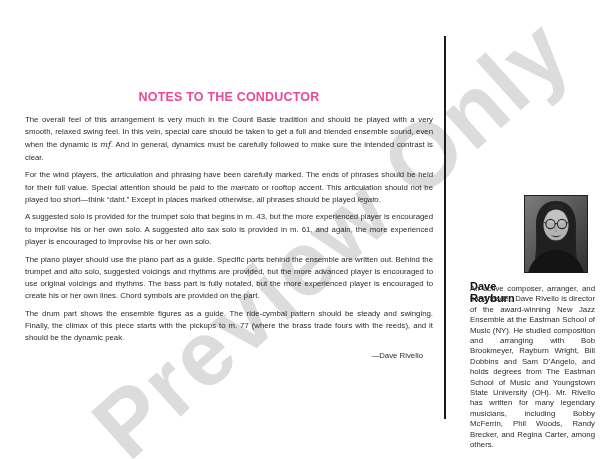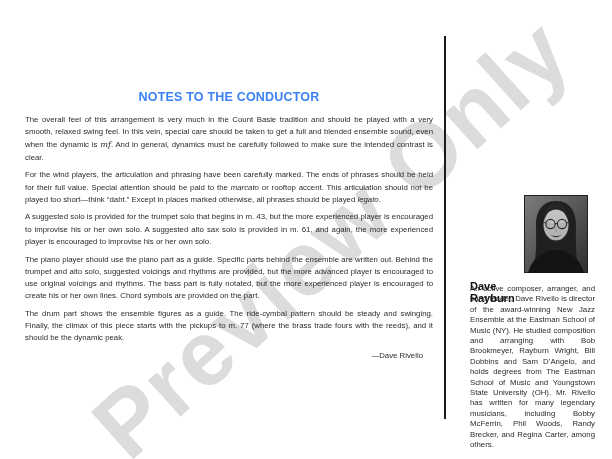--- a/index.html
+++ b/index.html
@@ -36,21 +36,21 @@
     left: 25px;
     top: 90px;
     width: 408px;
     z-index: 1;
   }
   .main h1 {
     margin: 0 0 10px 0;
     font-size: 12.5px;
     letter-spacing: 0.2px;
     text-align: center;
-    color: #3b82f6;
+    color: #ec4899;
   }
   .main p {
     margin: 0 0 5.5px 0;
     font-size: 7.8px;
     line-height: 12.2px;
     text-align: justify;
     color: #2b2b2b;
   }
   .main p span.it { font-style: italic; }
   .main p span.dyn {

